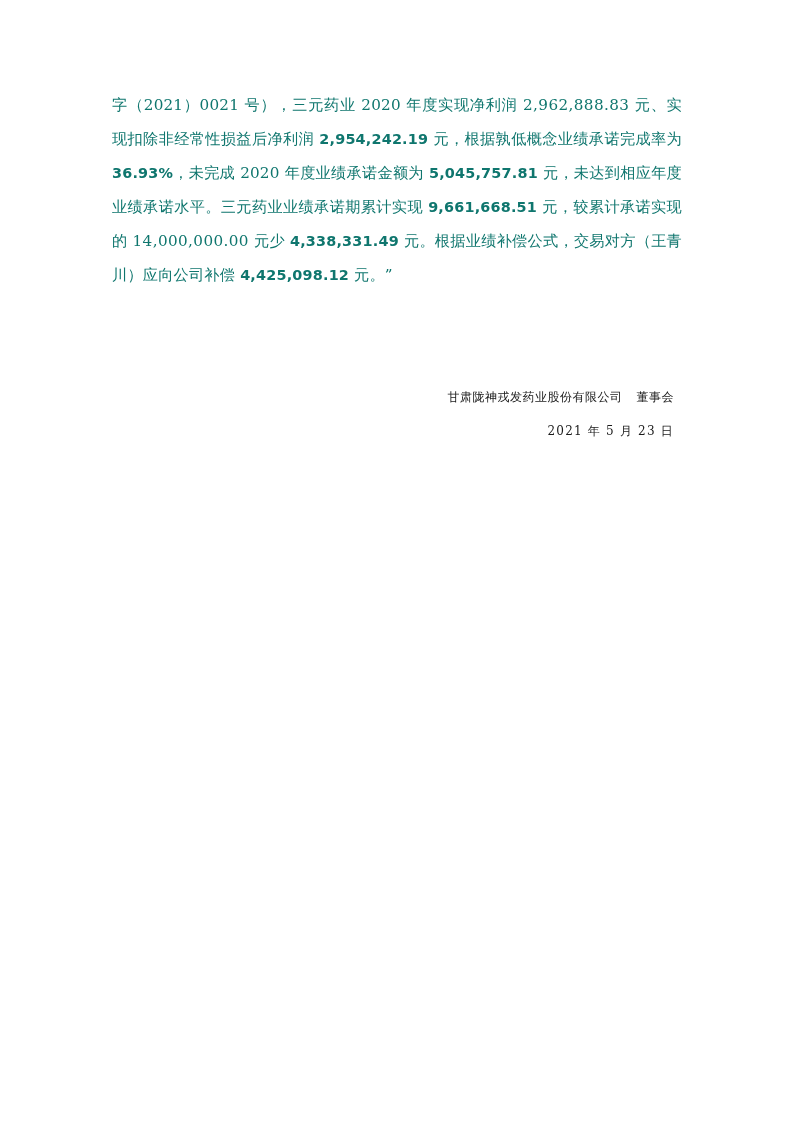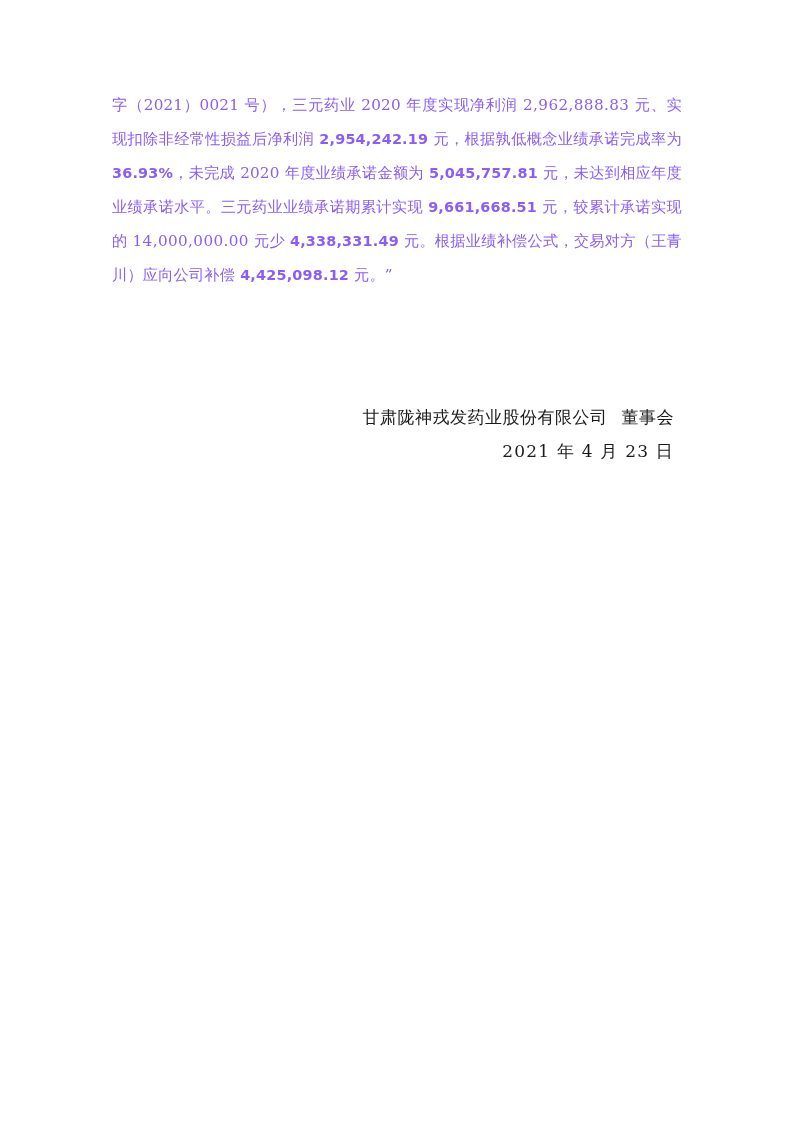--- a/index.html
+++ b/index.html
@@ -19,44 +19,44 @@
   .content {
     position: absolute;
     left: 112px;
     top: 88px;
     width: 570px;
   }
   .para {
     font-family: "DejaVu Serif", "Liberation Serif", serif;
     font-size: 15.2px;
     line-height: 34px;
-    color: #8b5cf6;
+    color: #0f766e;
     text-align: justify;
     text-justify: inter-ideograph;
     margin: 0;
     letter-spacing: 0.2px;
   }
   .indent {
     text-indent: 2em;
   }
   .num {
     font-family: "DejaVu Serif", "Liberation Serif", serif;
     letter-spacing: 0.4px;
   }
   .num-bold {
     font-family: "DejaVu Sans", "Liberation Sans", sans-serif;
     font-weight: bold;
     font-size: 14.4px;
     letter-spacing: 0.2px;
   }
   .gap-mid { height: 40px; }
   .sign-block {
-    margin-top: 68px;
+    margin-top: 48px;
     font-family: "DejaVu Serif", "Liberation Serif", serif;
-    font-size: 17px;
+    font-size: 12px;
     line-height: 34px;
     color: #1a1a1a;
     text-align: right;
     padding-right: 8px;
   }
   .sign-line-1 { letter-spacing: 0.5px; }
   .sign-line-2 { letter-spacing: 1.2px; }
   .spacer-board { display: inline-block; width: 14px; }
 </style>
 </head>
@@ -70,17 +70,17 @@
     </p>
 
 
     <div class="gap-mid"></div>
 
 
     <div class="sign-block">
       <div class="sign-line-1">
         <span>甘肃陇神戎发药业股份有限公司</span><span class="spacer-board"></span><span>董事会</span>
       </div>
-      <div class="sign-line-2">2021 年 4 月 23 日</div>
+      <div class="sign-line-2">2021 年 5 月 23 日</div>
     </div>
 
   </div>
 </div>
 
 </body></html>

